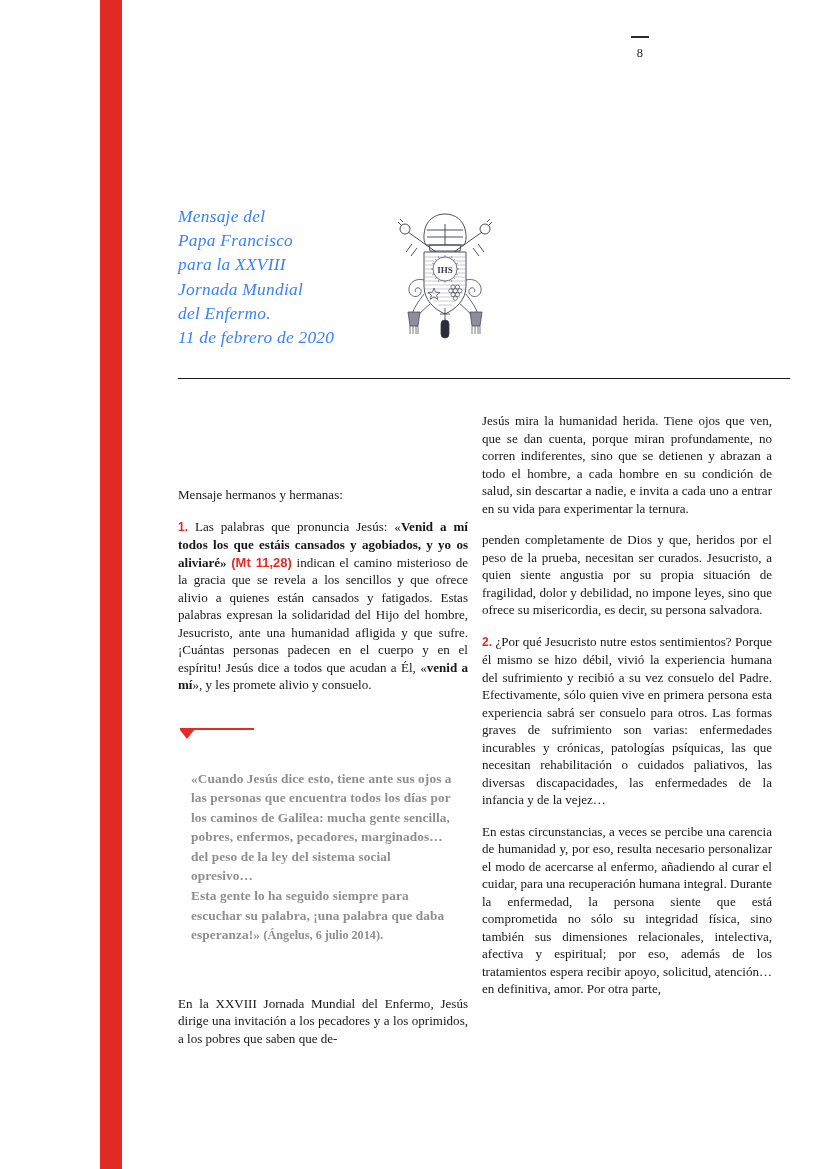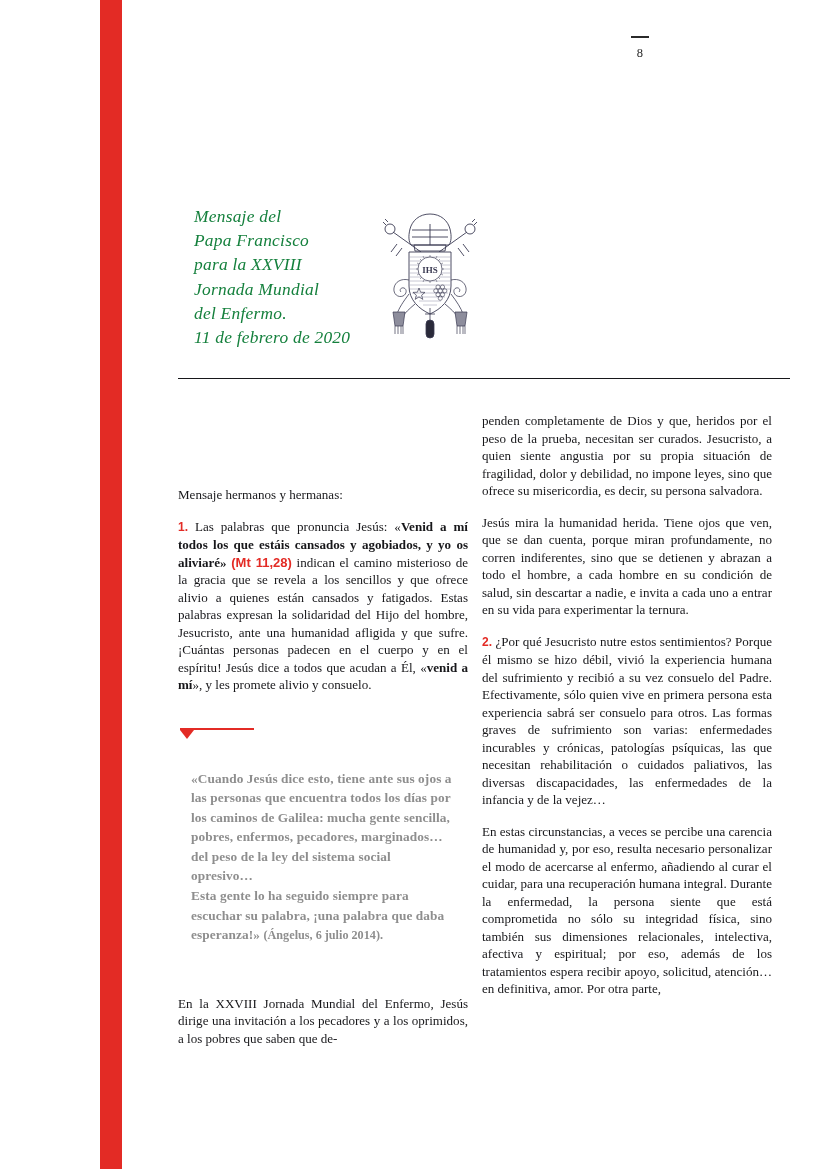--- a/index.html
+++ b/index.html
@@ -52,33 +52,33 @@
   
   .masthead {
     position: absolute;
     left: 178px;
     top: 204px;
     width: 612px;
     height: 152px;
   }
   .masthead-title {
     position: absolute;
-    left: 16px;
+    left: 0;
     top: 0;
     font-family: "Liberation Serif", "DejaVu Serif", serif;
     font-style: italic;
     font-size: 17.4px;
     line-height: 24.2px;
-    color: #15803d;
+    color: #3b82f6;
     letter-spacing: .25px;
     white-space: pre-line;
   }
   .masthead-emblem {
     position: absolute;
-    left: 197px;
+    left: 212px;
     top: 4px;
     width: 110px;
     height: 140px;
   }
   .masthead-emblem svg { display: block; width: 110px; height: 140px; }
 
   
   .head-rule {
     position: absolute;
     left: 178px;
@@ -297,20 +297,20 @@
   <p class="pull-quote"><span>«Cuando Jesús dice esto, tiene ante sus ojos a las personas que encuentra todos los días por los caminos de Galilea: mucha gente sencilla, pobres, enfermos, pecadores, marginados… del peso de la ley del sistema social opresivo…
 Esta gente lo ha seguido siempre para escuchar su palabra, ¡una palabra que daba esperanza!» </span><span class="pull-source">(Ángelus, 6 julio 2014).</span></p>
 
   <div class="spacer-after-pull"></div>
 
   <p class="body">En la XXVIII Jornada Mundial del Enfermo, Jesús dirige una invitación a los pecadores y a los oprimidos, a los pobres que saben que de-</p>
 </div>
 
 <div class="col col-right">
 
+  <p class="body">Jesús mira la humanidad herida. Tiene ojos que ven, que se dan cuenta, porque miran profundamente, no corren indiferentes, sino que se detienen y abrazan a todo el hombre, a cada hombre en su condición de salud, sin descartar a nadie, e invita a cada uno a entrar en su vida para experimentar la ternura.</p>
+
   <p class="body">penden completamente de Dios y que, heridos por el peso de la prueba, necesitan ser curados. Jesucristo, a quien siente angustia por su propia situación de fragilidad, dolor y debilidad, no impone leyes, sino que ofrece su misericordia, es decir, su persona salvadora.</p>
-
-  <p class="body">Jesús mira la humanidad herida. Tiene ojos que ven, que se dan cuenta, porque miran profundamente, no corren indiferentes, sino que se detienen y abrazan a todo el hombre, a cada hombre en su condición de salud, sin descartar a nadie, e invita a cada uno a entrar en su vida para experimentar la ternura.</p>
 
   <p class="body"><span class="num">2.</span><span> ¿Por qué Jesucristo nutre estos sentimientos? Porque él mismo se hizo débil, vivió la experiencia humana del sufrimiento y recibió a su vez consuelo del Padre. Efectivamente, sólo quien vive en primera persona esta experiencia sabrá ser consuelo para otros. Las formas graves de sufrimiento son varias: enfermedades incurables y crónicas, patologías psíquicas, las que necesitan rehabilitación o cuidados paliativos, las diversas discapacidades, las enfermedades de la infancia y de la vejez…</span></p>
 
   <p class="body">En estas circunstancias, a veces se percibe una carencia de humanidad y, por eso, resulta necesario personalizar el modo de acercarse al enfermo, añadiendo al curar el cuidar, para una recuperación humana integral. Durante la enfermedad, la persona siente que está comprometida no sólo su integridad física, sino también sus dimensiones relacionales, intelectiva, afectiva y espiritual; por eso, además de los tratamientos espera recibir apoyo, solicitud, atención… en definitiva, amor. Por otra parte,</p>
 </div>
 
 </body></html>

